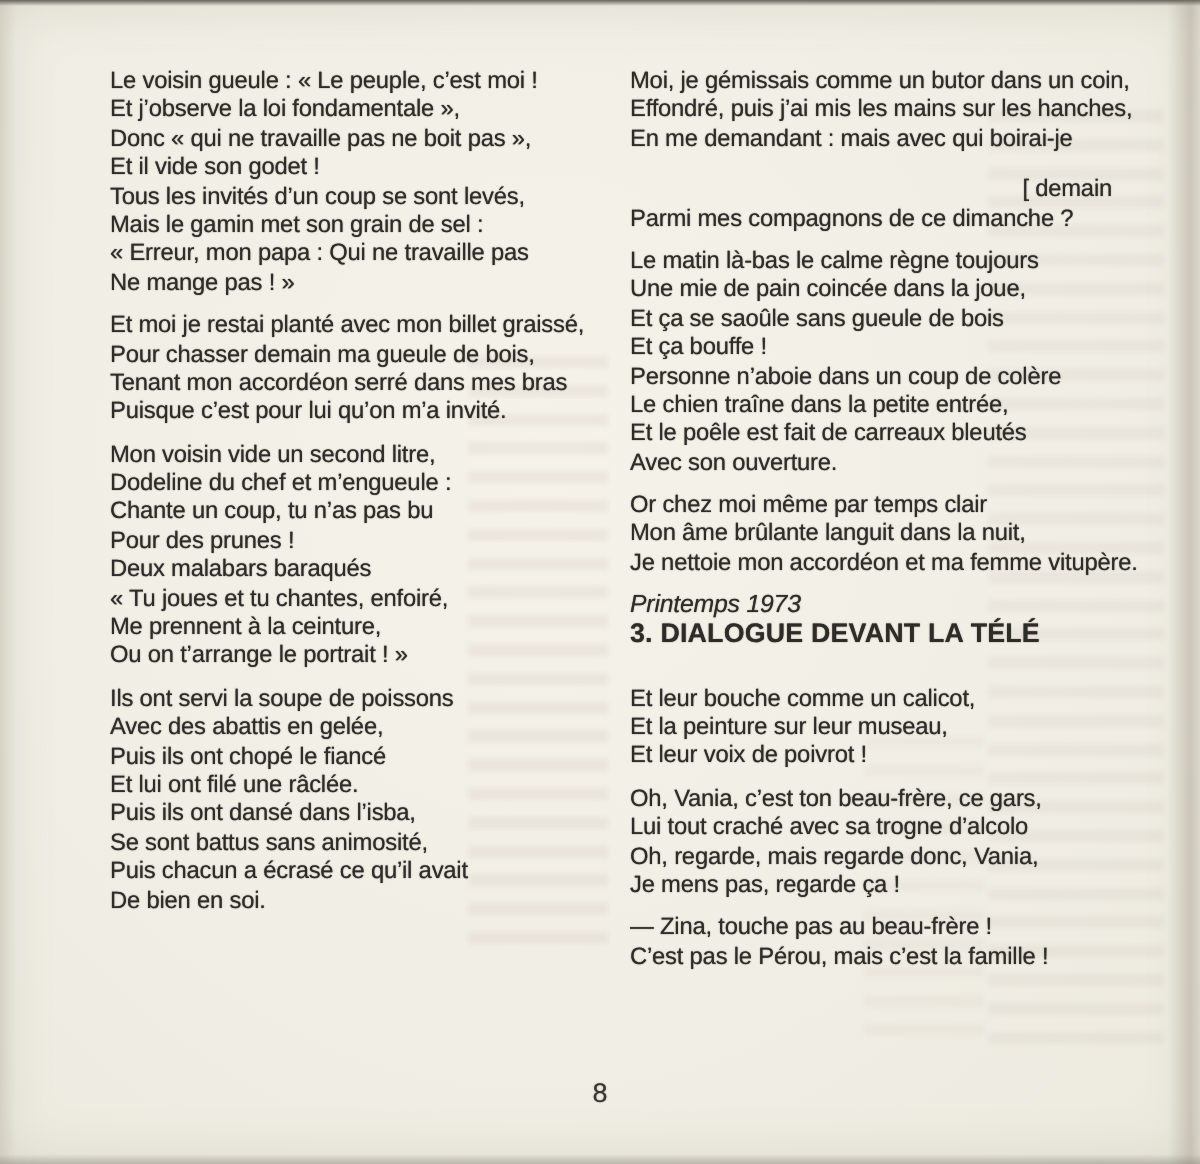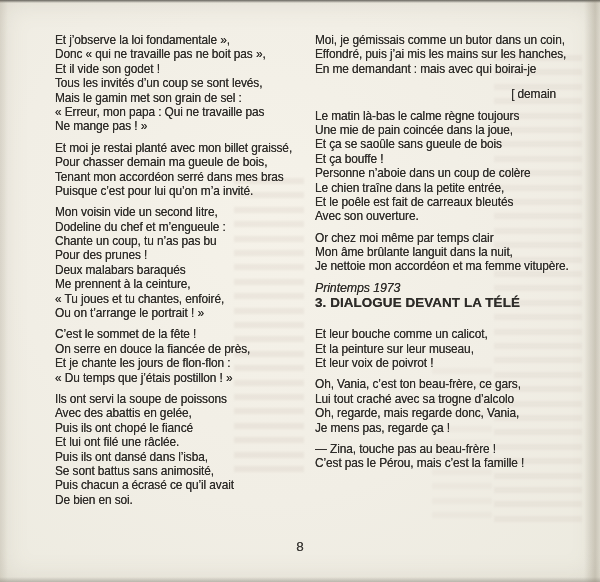--- a/index.html
+++ b/index.html
@@ -71,69 +71,65 @@
 <body>
 
 <div class="scan-page">
 
   <div class="ghost ghost-gutter"></div>
   <div class="ghost ghost-right"></div>
   <div class="ghost ghost-mid"></div>
 
   <div class="column col-left">
       <div class="stanza">
+        <div class="line">Le voisin gueule : « Le peuple, c’est moi !</div>
         <div class="line">Et j’observe la loi fondamentale »,</div>
         <div class="line">Donc « qui ne travaille pas ne boit pas »,</div>
         <div class="line">Et il vide son godet !</div>
         <div class="line">Tous les invités d’un coup se sont levés,</div>
         <div class="line">Mais le gamin met son grain de sel :</div>
         <div class="line">« Erreur, mon papa : Qui ne travaille pas</div>
         <div class="line">Ne mange pas ! »</div>
       </div>
       <div class="stanza">
         <div class="line">Et moi je restai planté avec mon billet graissé,</div>
         <div class="line">Pour chasser demain ma gueule de bois,</div>
         <div class="line">Tenant mon accordéon serré dans mes bras</div>
         <div class="line">Puisque c’est pour lui qu’on m’a invité.</div>
       </div>
       <div class="stanza">
         <div class="line">Mon voisin vide un second litre,</div>
         <div class="line">Dodeline du chef et m’engueule :</div>
         <div class="line">Chante un coup, tu n’as pas bu</div>
         <div class="line">Pour des prunes !</div>
         <div class="line">Deux malabars baraqués</div>
+        <div class="line">« Tu joues et tu chantes, enfoiré,</div>
         <div class="line">Me prennent à la ceinture,</div>
-        <div class="line">« Tu joues et tu chantes, enfoiré,</div>
         <div class="line">Ou on t’arrange le portrait ! »</div>
-      </div>
-      <div class="stanza">
-        <div class="line">C’est le sommet de la fête !</div>
-        <div class="line">On serre en douce la fiancée de près,</div>
-        <div class="line">Et je chante les jours de flon-flon :</div>
-        <div class="line">« Du temps que j’étais postillon ! »</div>
       </div>
       <div class="stanza">
         <div class="line">Ils ont servi la soupe de poissons</div>
         <div class="line">Avec des abattis en gelée,</div>
         <div class="line">Puis ils ont chopé le fiancé</div>
         <div class="line">Et lui ont filé une râclée.</div>
         <div class="line">Puis ils ont dansé dans l’isba,</div>
         <div class="line">Se sont battus sans animosité,</div>
         <div class="line">Puis chacun a écrasé ce qu’il avait</div>
         <div class="line">De bien en soi.</div>
       </div>
     </div>
 
   <div class="column col-right">
     <div>
         <div class="stanza">
           <div class="line">Moi, je gémissais comme un butor dans un coin,</div>
           <div class="line">Effondré, puis j’ai mis les mains sur les hanches,</div>
           <div class="line">En me demandant : mais avec qui boirai-je</div>
           <div class="line align-right">[ demain</div>
+          <div class="line">Parmi mes compagnons de ce dimanche ?</div>
         </div>
         <div class="stanza">
           <div class="line">Le matin là-bas le calme règne toujours</div>
           <div class="line">Une mie de pain coincée dans la joue,</div>
           <div class="line">Et ça se saoûle sans gueule de bois</div>
           <div class="line">Et ça bouffe !</div>
           <div class="line">Personne n’aboie dans un coup de colère</div>
           <div class="line">Le chien traîne dans la petite entrée,</div>
           <div class="line">Et le poêle est fait de carreaux bleutés</div>
           <div class="line">Avec son ouverture.</div>

